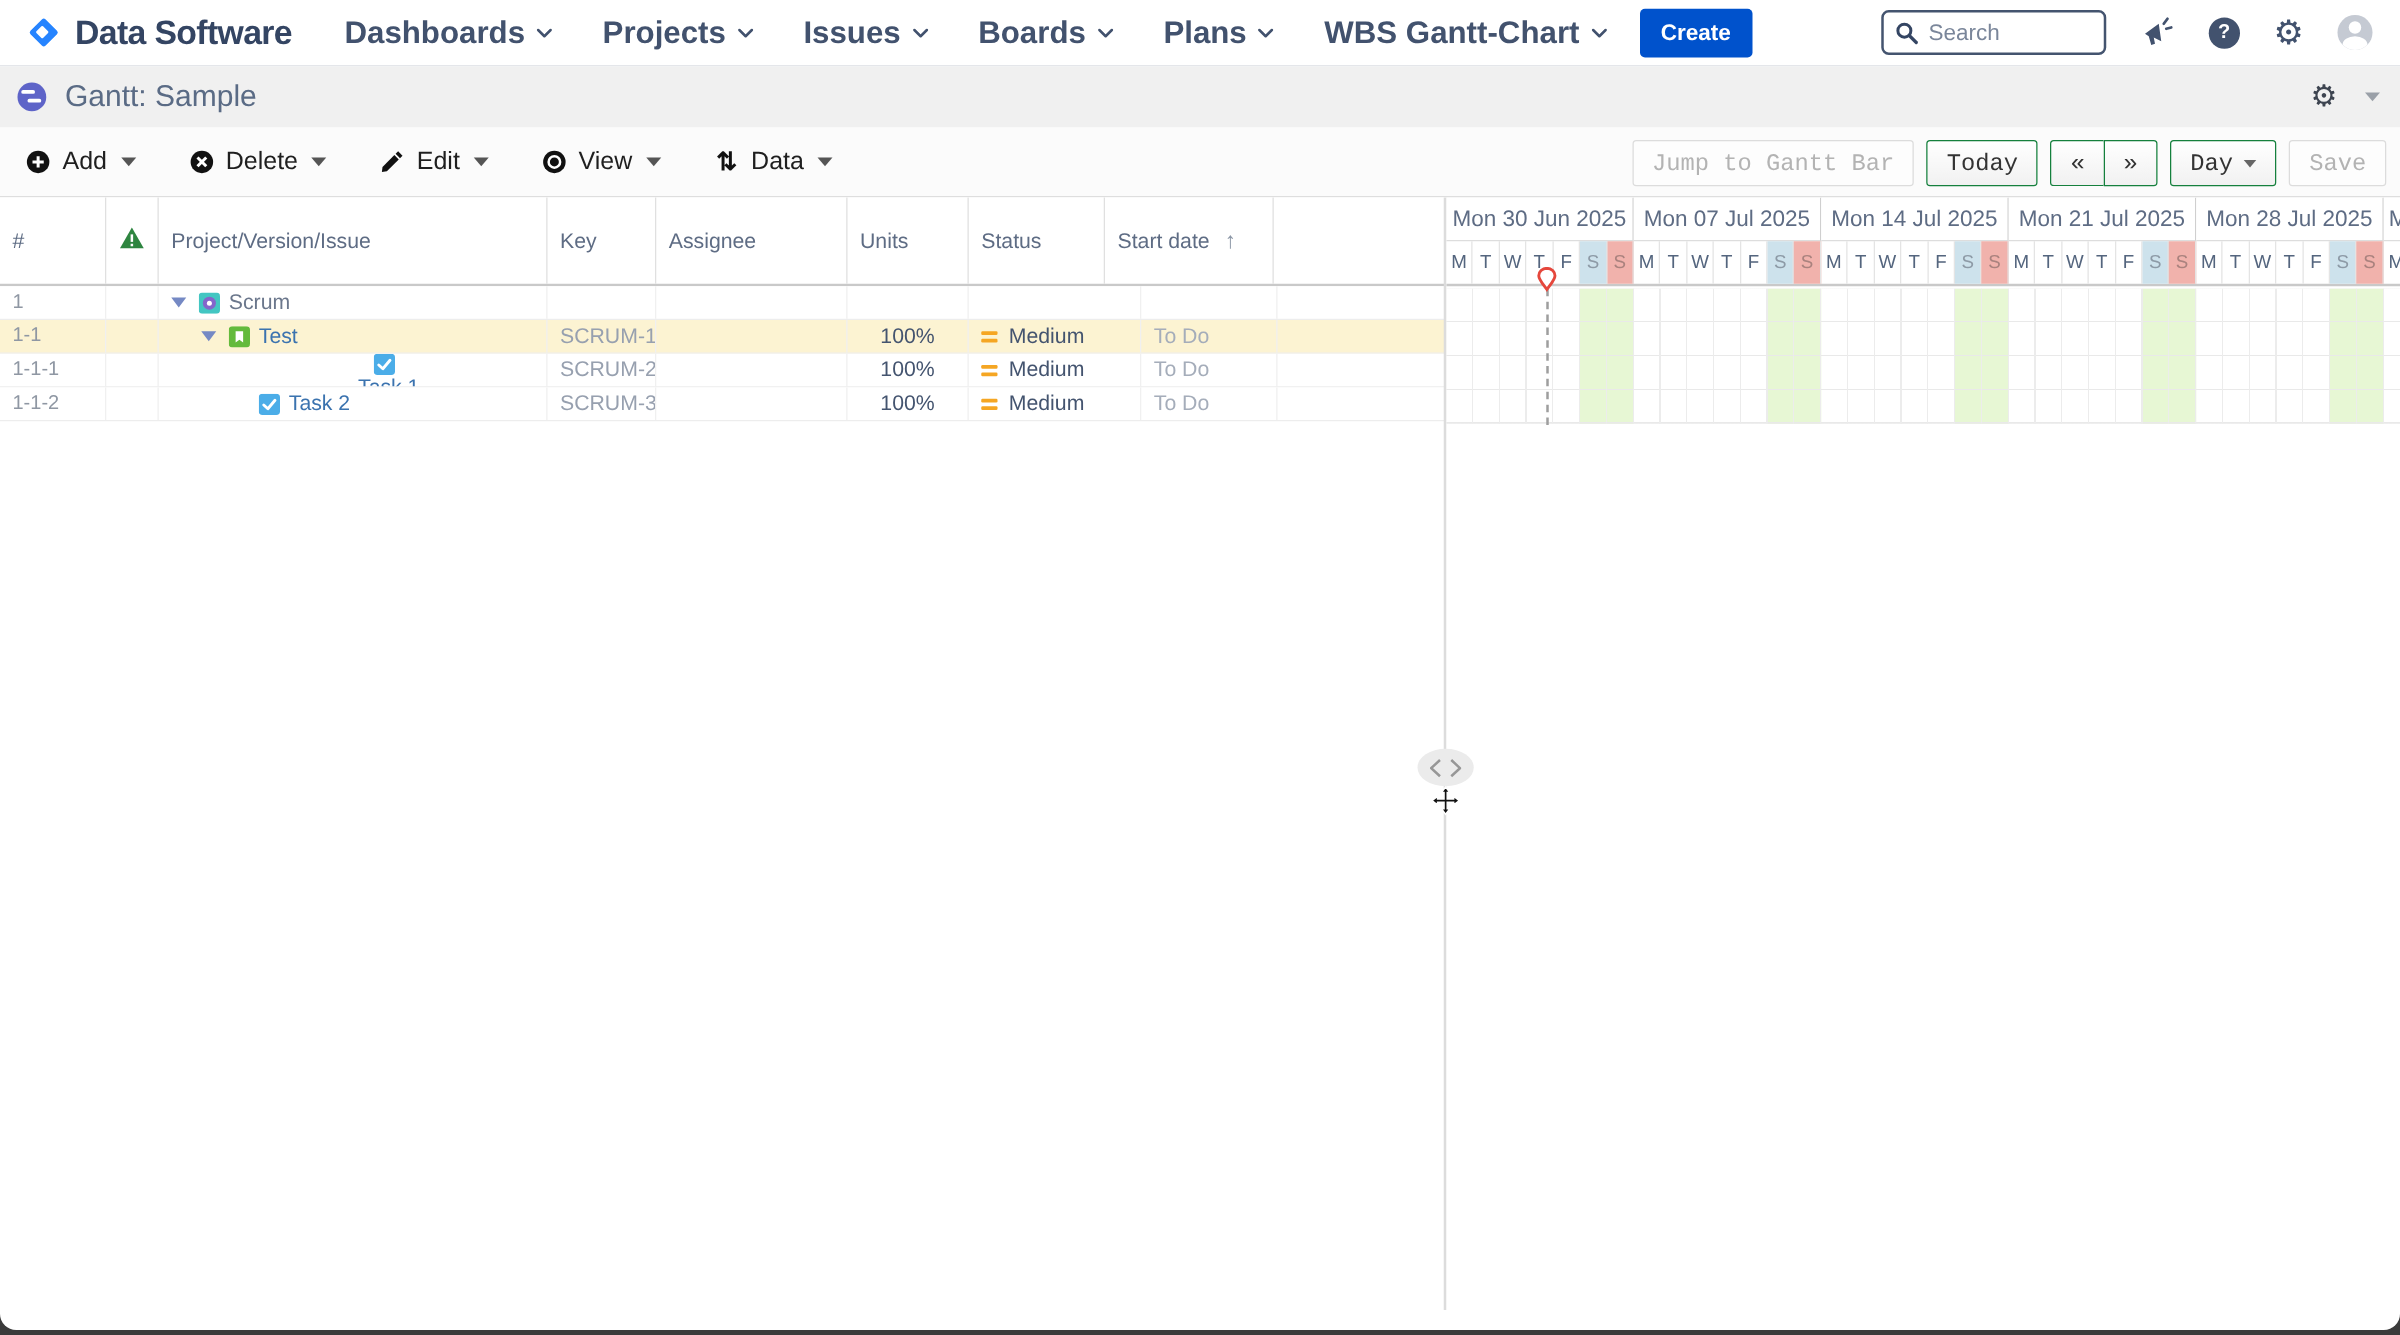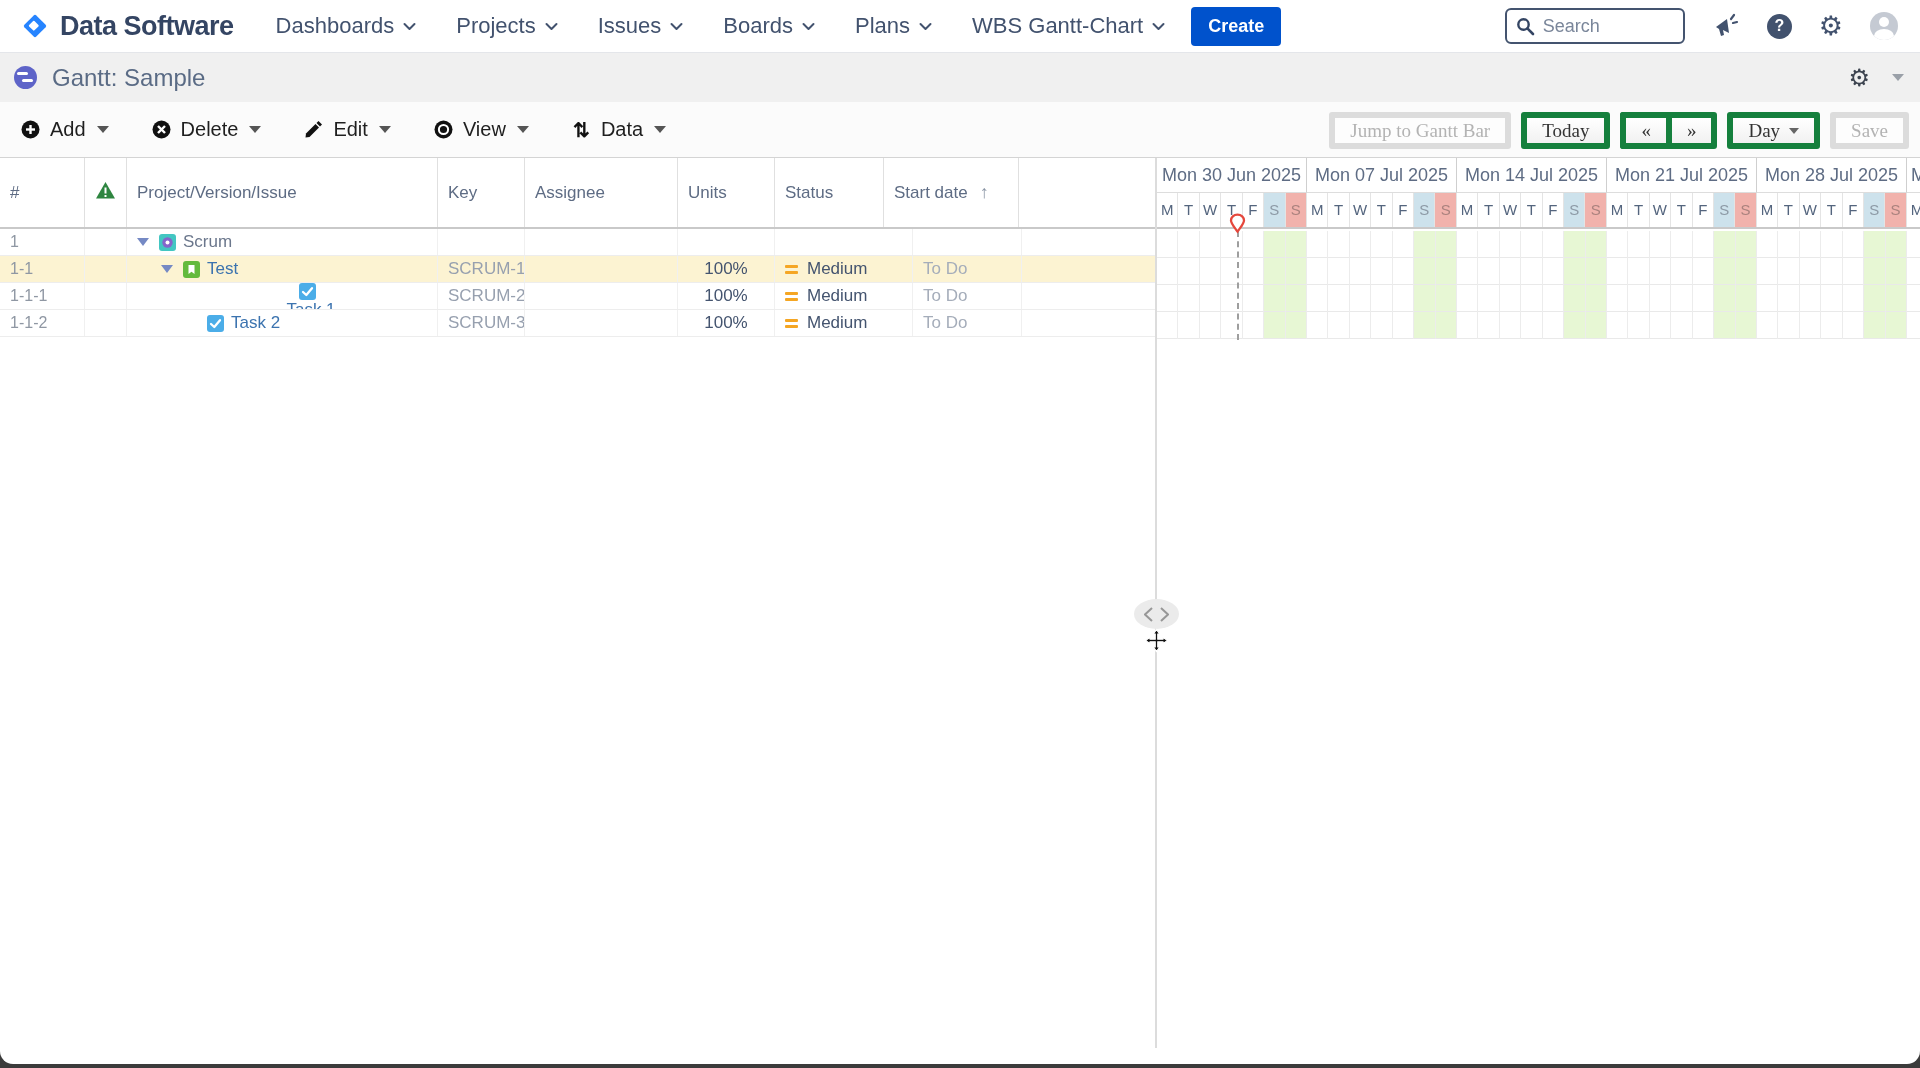--- a/index.html
+++ b/index.html
@@ -5,21 +5,21 @@
   * { margin:0; padding:0; box-sizing:border-box; }
   html,body { width:1920px; height:1068px; overflow:hidden; background:#fff;
     font-family:"Liberation Sans", sans-serif; }
 
   
   .topnav { position:absolute; top:0; left:0; right:0; height:53px; background:#fff;
     border-bottom:1px solid #e4e6ea; display:flex; align-items:center; z-index:20; }
   .brand { display:flex; align-items:center; gap:10px; margin-left:20px; }
   .brand-text { font-size:27px; font-weight:600; color:#344563; letter-spacing:-0.5px; }
   .nav-menu { display:flex; margin-left:42px; gap:40px; align-items:center; }
-  .nav-item { display:flex; align-items:center; gap:9px; font-size:22px; color:#42526e; cursor:pointer; }
+  .nav-item { display:flex; align-items:center; gap:9px; font-size:25px; color:#42526e; cursor:pointer;font-weight:bold; }
   .chev { display:inline-flex; }
   .create-btn { margin-left:26px; background:#0052cc; color:#fff; border:none; border-radius:4px;
     font-size:18px; font-weight:700; padding:9px 17px; font-family:inherit; cursor:pointer; }
   .nav-right { margin-left:auto; display:flex; align-items:center; gap:27px; margin-right:22px; }
   .search-box { width:180px; height:36px; border:2px solid #44546f; border-radius:6px;
     display:flex; align-items:center; padding:0 9px; gap:8px; background:#fff; }
   .search-box input { border:none; outline:none; font-size:18px; width:100%; color:#344563; font-family:inherit; }
   .search-box input::placeholder { color:#7a869a; }
   .glyph-gear { font-size:27px; color:#42526e; line-height:1; cursor:pointer; }
   .help-circle { width:25px; height:25px; border-radius:50%; background:#42526e; color:#fff;
@@ -43,22 +43,22 @@
 
   
   .toolbar { position:absolute; top:102px; left:0; right:0; height:55px; background:#fbfbfb; }
   .tb-left { position:absolute; left:20px; top:0; height:100%; display:flex; align-items:center; gap:42px; }
   .tb-item { display:flex; align-items:center; gap:9px; font-size:20px; color:#1f1f1f; cursor:pointer; }
   .tb-caret { width:0; height:0; border-left:6px solid transparent; border-right:6px solid transparent;
     border-top:7px solid #555; margin-left:2px; }
   .tb-icon { display:inline-flex; align-items:center; justify-content:center; width:21px; height:21px; }
   .tb-glyph { font-size:20px; font-weight:700; color:#111; line-height:1; }
   .tb-right { position:absolute; right:11px; top:10px; display:flex; gap:10px; }
-  .btn { height:37px; font-size:19px; color:#333; padding:0 15px; border:6px solid #15803d; border-radius:3px;
-    background:linear-gradient(#ffffff,#f1f1f1); font-family:Liberation Serif, serif; display:flex; align-items:center; gap:9px; cursor:pointer; }
+  .btn { height:37px; font-size:19px; color:#333; padding:0 15px; border:1px solid #15803d; border-radius:3px;
+    background:linear-gradient(#ffffff,#f1f1f1); font-family:Liberation Mono, monospace; display:flex; align-items:center; gap:9px; cursor:pointer; }
   .btn.disabled { color:#b3b3b3; background:#fdfdfd; border-color:#dcdcdc; }
   .btn-group { display:flex; }
   .btn-group .btn:first-child { border-radius:3px 0 0 3px; border-right:none; }
   .btn-group .btn:last-child { border-radius:0 3px 3px 0; }
   .btn .caret { width:0; height:0; border-left:5px solid transparent; border-right:5px solid transparent; border-top:6px solid #666; }
 
   
   .main { position:absolute; top:157px; left:0; right:0; bottom:0; border-top:1px solid #d4d4d4; }
 
   .table-pane { position:absolute; left:0; top:0; width:1157px; bottom:0; background:#fff; }

